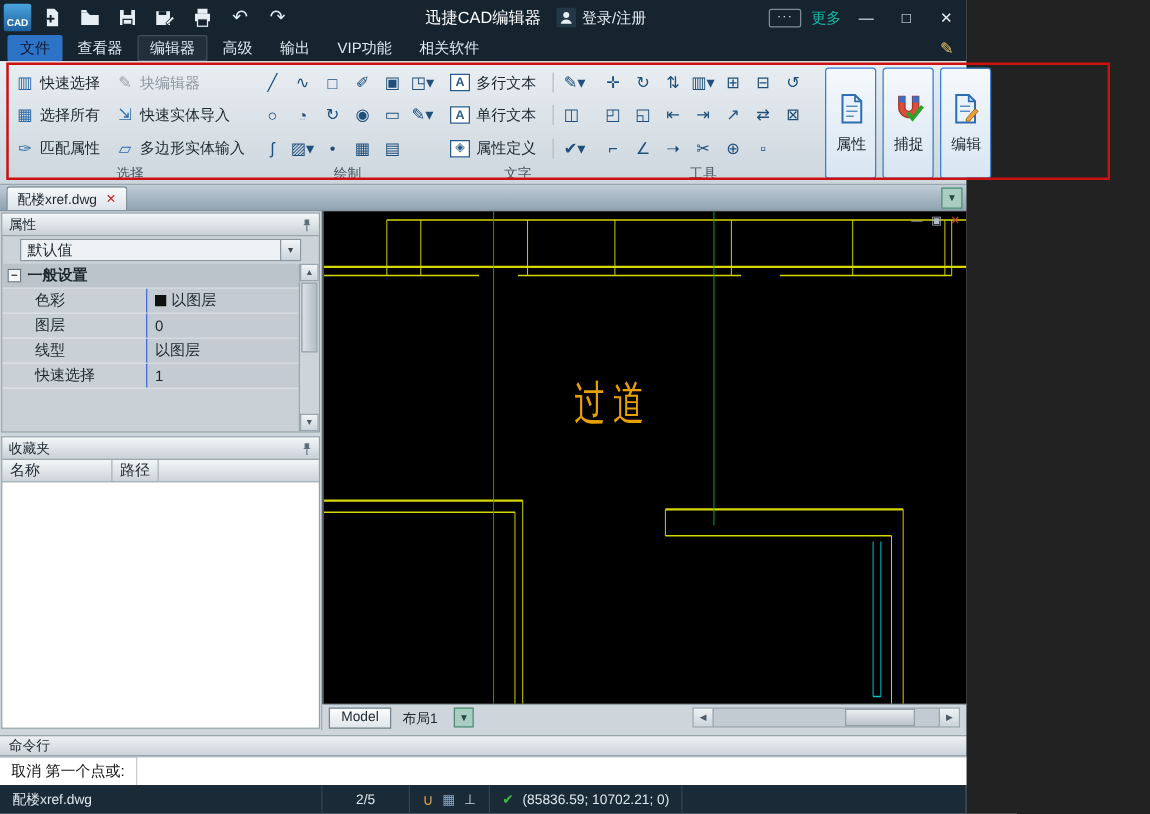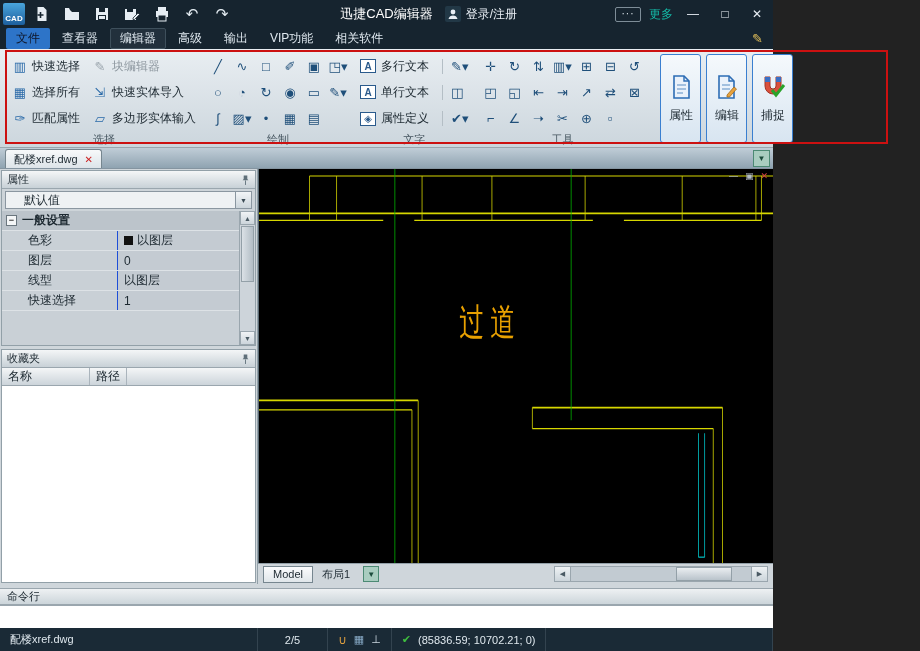--- a/index.html
+++ b/index.html
@@ -55,21 +55,21 @@
   .tab-dd{position:absolute;right:3px;top:2px;width:17px;height:17px;background:#a9cdc0;border:1px solid #4c8a74;color:#1c4c3c;font-size:8px;display:flex;align-items:center;justify-content:center}
 
   
   .main{flex:1;display:flex;min-height:0}
   .leftpanel{flex:0 0 258px;display:flex;flex-direction:column;background:#cfd6db;border-right:1px solid #92a0a8;padding:1px}
   .panel{border:1px solid #92a0a8;background:#cdd4d9;display:flex;flex-direction:column}
   .panel.props{height:176px;margin-bottom:3px}
   .panel.favs{flex:1}
   .panel-h{flex:0 0 18px;background:linear-gradient(#f4f6f7,#c8d1d7);border-bottom:1px solid #9aa6ae;display:flex;align-items:center;font-size:11px;color:#1c2830;padding:0 5px}
   .pin{margin-left:auto;display:flex}
-  .dd-row{margin:2px 3px;height:18px;background:#eef1f3;border:1px solid #8a96a0;display:flex;align-items:center;font-size:12px;padding-left:18px;color:#1c2830}
+  .dd-row{margin:2px 14px;height:18px;background:#eef1f3;border:1px solid #8a96a0;display:flex;align-items:center;font-size:12px;padding-left:5px;color:#1c2830}
   .dd-arrow{margin-left:auto;width:16px;height:16px;background:linear-gradient(#f2f5f7,#ccd5db);border-left:1px solid #8a96a0;font-size:7px;display:flex;align-items:center;justify-content:center;color:#3a4a54}
   .prop-body{flex:1;display:flex;min-height:0}
   .prop-grid{flex:1;font-size:12px;color:#1c2830;background:#c9d0d6}
   .pg-group{height:20px;background:#bcc4cb;border-bottom:1px solid #dde2e6;display:flex;align-items:center;gap:5px;padding-left:4px;font-weight:bold}
   .pg-expand{width:11px;height:11px;border:1px solid #6a767e;background:#f4f6f7;font-size:9px;line-height:9px;text-align:center;color:#333}
   .pg-row{height:20px;display:flex;border-bottom:1px solid #dde2e6}
   .pg-name{width:116px;padding-left:26px;display:flex;align-items:center;border-right:1px solid #1d4ed8}
   .pg-val{flex:1;padding-left:6px;display:flex;align-items:center;gap:4px;background:#c4cbd2}
   .swatch{width:9px;height:9px;background:#111;display:inline-block}
   .vscroll{flex:0 0 15px;background:#cdd4da;border-left:1px solid #9aa6ae;display:flex;flex-direction:column;align-items:center}
@@ -318,35 +318,35 @@
       <div class="bigbtn">
         <svg width="26" height="26" viewBox="0 0 26 26">
             <path d="M6 2h10l5 5v17H6z" fill="#eaf2fb" stroke="#2d6db5" stroke-width="1.6"></path>
             <path d="M16 2v5h5" fill="none" stroke="#2d6db5" stroke-width="1.4"></path>
             <path d="M9 11h9M9 15h9M9 19h6" stroke="#5a8ec4" stroke-width="1.2"></path>
           </svg>
         <span>属性</span>
       </div>
       <div class="bigbtn">
         <svg width="26" height="26" viewBox="0 0 26 26">
+            <path d="M5 3v9a8 8 0 0 0 16 0V3h-5v9a3 3 0 0 1-6 0V3z" fill="#d94f3c" stroke="#a03426"></path>
+            <rect x="5" y="3" width="5" height="5" fill="#3a6fc4"></rect>
+            <rect x="16" y="3" width="5" height="5" fill="#3a6fc4"></rect>
+            <path d="M12 16l4 5 8-10" fill="none" stroke="#2aa32a" stroke-width="3"></path>
+          </svg>
+        <span>捕捉</span>
+      </div>
+      <div class="bigbtn">
+        <svg width="26" height="26" viewBox="0 0 26 26">
             <path d="M5 2h10l5 5v17H5z" fill="#eaf2fb" stroke="#2d6db5" stroke-width="1.6"></path>
             <path d="M15 2v5h5" fill="none" stroke="#2d6db5" stroke-width="1.4"></path>
             <path d="M8 11h8M8 15h8" stroke="#5a8ec4" stroke-width="1.2"></path>
             <path d="M13 21l7-8 2.5 2-7 8H13z" fill="#e8a23c" stroke="#a06a1c" stroke-width="0.8"></path>
           </svg>
         <span>编辑</span>
-      </div>
-      <div class="bigbtn">
-        <svg width="26" height="26" viewBox="0 0 26 26">
-            <path d="M5 3v9a8 8 0 0 0 16 0V3h-5v9a3 3 0 0 1-6 0V3z" fill="#d94f3c" stroke="#a03426"></path>
-            <rect x="5" y="3" width="5" height="5" fill="#3a6fc4"></rect>
-            <rect x="16" y="3" width="5" height="5" fill="#3a6fc4"></rect>
-            <path d="M12 16l4 5 8-10" fill="none" stroke="#2aa32a" stroke-width="3"></path>
-          </svg>
-        <span>捕捉</span>
       </div>
     </div>
   </div>
 
   <div class="doctabs">
     <div class="doctab">
       <span>配楼xref.dwg</span>
       <span class="close">✕</span>
     </div>
     <span class="tab-dd">▼</span>
@@ -484,20 +484,21 @@
         </div>
       </div>
     </div>
   </div>
 
   <div class="gap"></div>
   <div class="cmd-header">
     <span>命令行</span>
   </div>
   <div class="cmd-input">
+    <span class="cmd-prompt">取消 第一个点或:</span>
     <input class="cmd-field" style="">
   </div>
 
   <div class="statusbar">
     <div class="sb-seg sb-file">配楼xref.dwg</div>
     <div class="sb-seg sb-page">2/5</div>
     <div class="sb-seg">
       <span class="sbi-magnet">∪</span>
       <span class="sbi-grid">▦</span>
       <span class="sbi-ortho">⊥</span>

